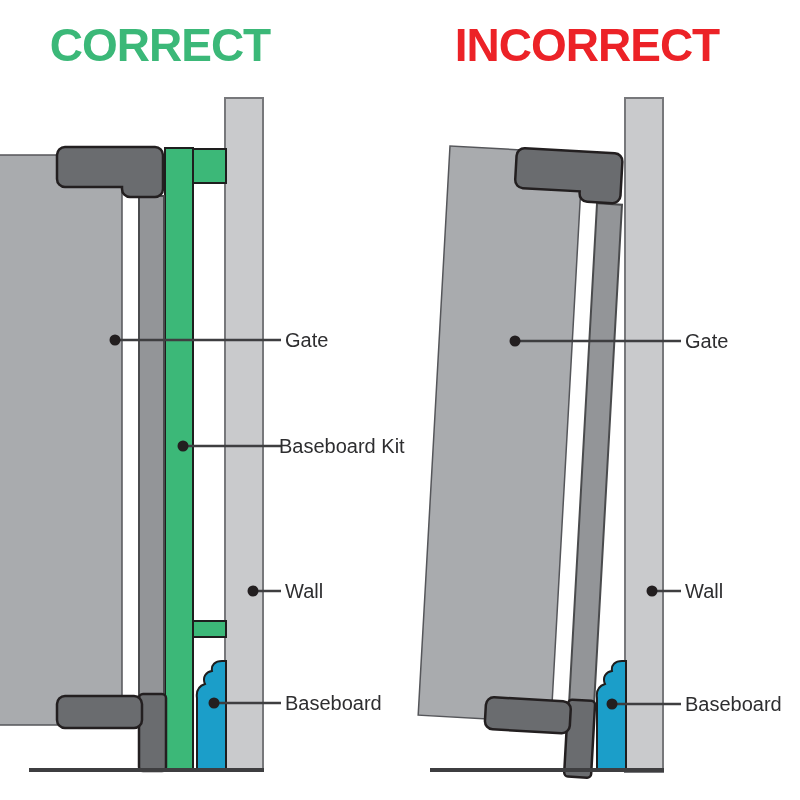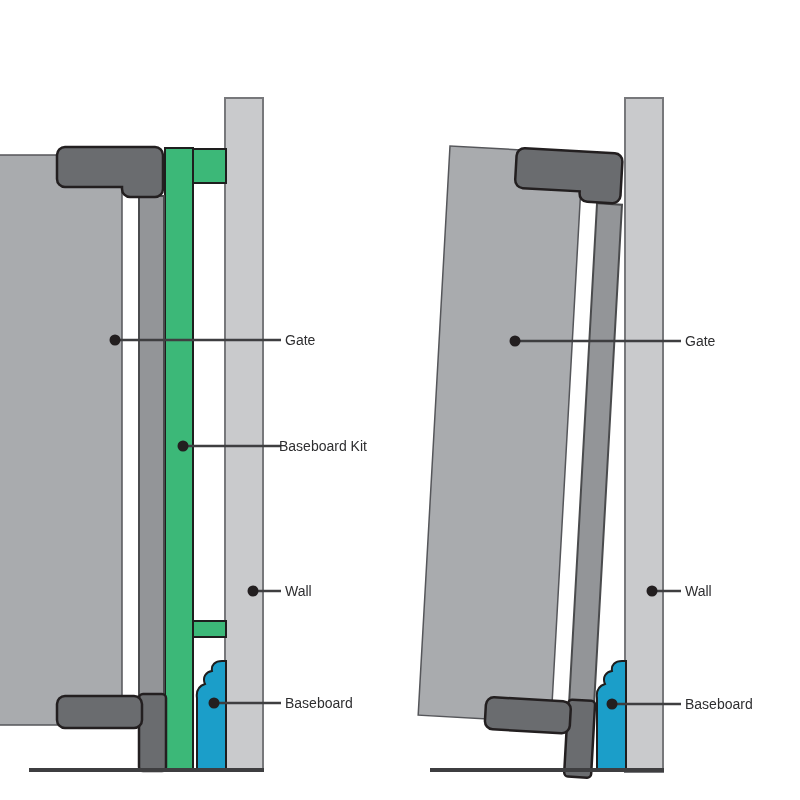--- a/index.html
+++ b/index.html
@@ -13,29 +13,30 @@
   .panel-title{
     position:absolute;top:22px;transform:translateX(-50%);
     font-size:46px;font-weight:600;letter-spacing:-1px;line-height:1;
     white-space:nowrap;
   }
   #panel-correct .panel-title{left:160px;color:#3BB878;}
   #panel-incorrect .panel-title{left:187px;color:#EC2227;}
   .diagram-svg{position:absolute;left:0;top:0;}
   .lbl{
     position:absolute;transform:translateY(-50%);
-    font-size:14px;color:#2E2E30;white-space:nowrap;line-height:1;
+    font-size:20px;color:#2E2E30;white-space:nowrap;line-height:1;
   }
 </style>
 </head>
 <body>
 
 <div id="screen">
 
   <div class="panel" id="panel-correct">
+    <div class="panel-title">CORRECT</div>
 
     <svg class="diagram-svg" width="400" height="800" viewBox="0 0 400 800">
 
       <rect x="-6" y="155" width="128" height="570" fill="#A9ABAE" stroke="#55565A" stroke-width="1.5"></rect>
 
       <rect x="225" y="98" width="38" height="673" fill="#C9CACC" stroke="#77787B" stroke-width="2"></rect>
 
       <rect x="191" y="149" width="35" height="34" fill="#3CB878" stroke="#1E1E1E" stroke-width="2"></rect>
       <rect x="191" y="621" width="35" height="16" fill="#3CB878" stroke="#1E1E1E" stroke-width="2"></rect>
 
@@ -66,20 +67,21 @@
       </g>
     </svg>
 
     <div class="lbl" style="left:285px;top:340px">Gate</div>
     <div class="lbl" style="left:279px;top:446px">Baseboard Kit</div>
     <div class="lbl" style="left:285px;top:591px">Wall</div>
     <div class="lbl" style="left:285px;top:703px">Baseboard</div>
   </div>
 
   <div class="panel" id="panel-incorrect">
+    <div class="panel-title">INCORRECT</div>
 
     <svg class="diagram-svg" width="400" height="800" viewBox="0 0 400 800">
 
       <rect x="225" y="98" width="38" height="674" fill="#C9CACC" stroke="#77787B" stroke-width="2"></rect>
 
       <path d="M 197 770 L 197 698 C 196 691 199 686 205 684 C 202 677 206 672 212 671 C 211 665 215 661 222 661 L 226 661 L 226 770 Z" fill="#1B9EC9" stroke="#1E1E1E" stroke-width="2"></path>
 
       <g transform="rotate(3.2 50 146)">
         <rect x="50" y="146" width="133" height="570" fill="#A9ABAE" stroke="#55565A" stroke-width="1.5"></rect>
         <rect x="200" y="195" width="25" height="503" fill="#939598" stroke="#4A4B4D" stroke-width="2"></rect>

